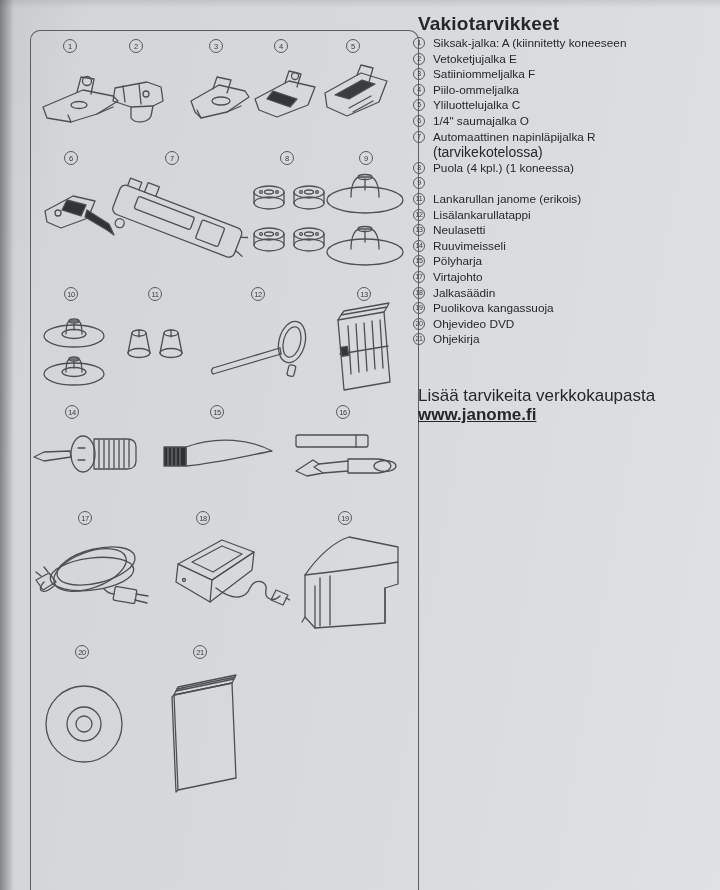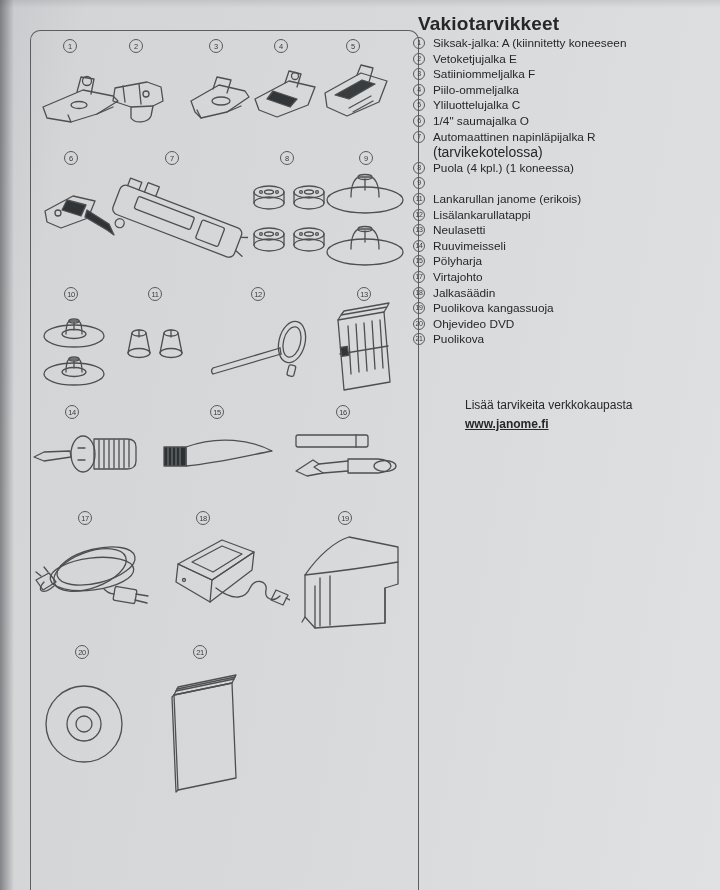--- a/index.html
+++ b/index.html
@@ -19,21 +19,21 @@
   svg *{stroke:var(--line,#4e4f53);fill:none;stroke-width:1.3;stroke-linejoin:round;stroke-linecap:round;}
   .badge{box-sizing:border-box;display:flex;align-items:center;justify-content:center;
     border:1px solid #595a5e;border-radius:50%;color:#3a3b3e;background:transparent;}
   .fig-badge{position:absolute;width:14px;height:14px;font-size:7.5px;letter-spacing:-.3px;}
   .acc-badge{width:12px;height:12px;font-size:7px;letter-spacing:-.3px;flex:none;margin-top:1px;}
   .right-col{position:absolute;left:412px;top:0;width:302px;}
   .title{position:absolute;left:6px;top:13px;font-size:19px;font-weight:bold;letter-spacing:.2px;}
   .acc-list{position:absolute;left:1px;top:36px;width:300px;}
   .acc-row{display:flex;gap:8px;height:15.6px;font-size:11.8px;line-height:14px;white-space:nowrap;}
   .acc-cont{height:15.6px;font-size:14px;line-height:14px;padding-left:20px;white-space:nowrap;}
-  .footer{position:absolute;left:6px;top:396px;font-size:12px;line-height:19px;margin-left:47px;}
+  .footer{position:absolute;left:6px;top:386px;font-size:17px;line-height:19px;}
   .footer .url{font-weight:bold;text-decoration:underline;}
 </style>
 </head>
 <body>
 
 <div class="page">
   <div class="edge-shadow-left"></div>
   <div class="edge-shadow-top"></div>
   <div class="diagram-box"></div>
   <div id="figures-layer" style="position: absolute; inset: 0px;">
@@ -399,21 +399,21 @@
         <div class="acc-row">
     <span class="badge acc-badge">19</span>
     <span class="acc-label">Puolikova kangassuoja</span>
   </div>
         <div class="acc-row">
     <span class="badge acc-badge">20</span>
     <span class="acc-label">Ohjevideo DVD</span>
   </div>
         <div class="acc-row">
     <span class="badge acc-badge">21</span>
-    <span class="acc-label">Puolikova</span>
+    <span class="acc-label">Ohjekirja</span>
   </div>
       </div>
     <div class="footer">
       <div>Lisää tarvikeita verkkokaupasta</div>
       <div class="url">www.janome.fi</div>
     </div>
   </div>
 </div>
 
 </body></html>

